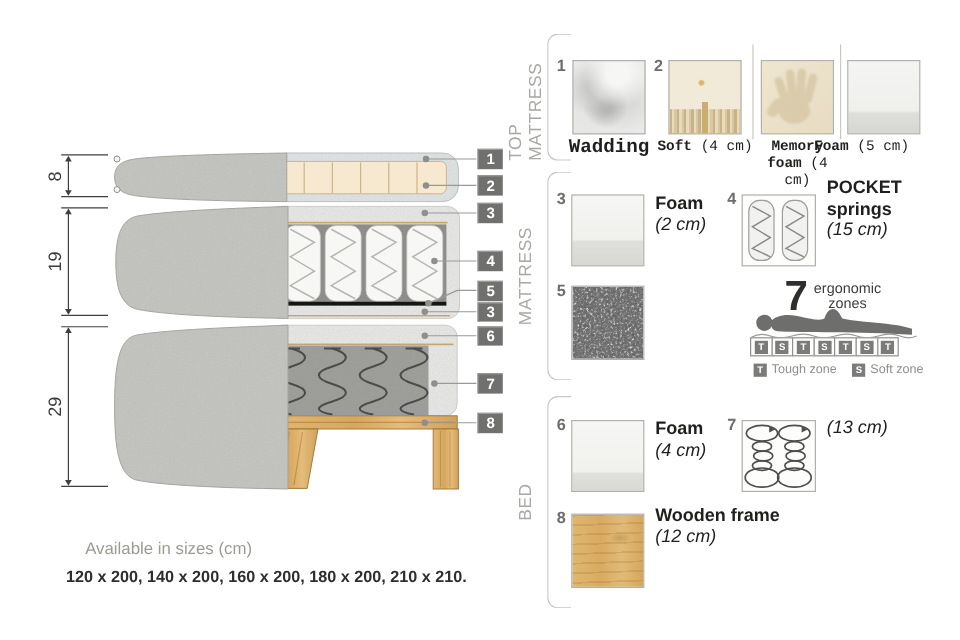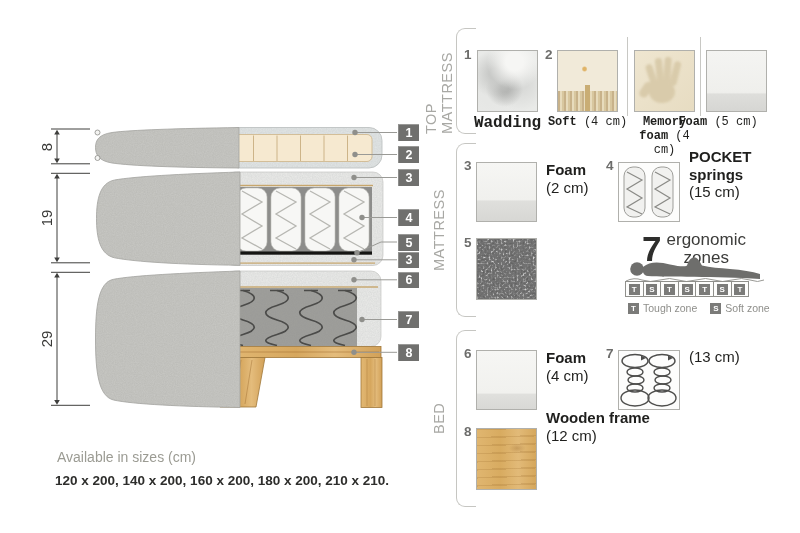--- a/index.html
+++ b/index.html
@@ -21,21 +21,21 @@
   .bracket{position:absolute;width:20px;border:1.6px solid #c6c6c2;border-right:none;
            border-radius:9px 0 0 9px;box-sizing:border-box;}
   .vdiv{position:absolute;width:1px;background:#c8c8c4;}
   .lnum{position:absolute;font-weight:bold;color:#6d6d6b;font-size:13.5px;}
   .thumb{position:absolute;width:61px;height:62px;border:1px solid #b0b0ac;box-sizing:border-box;background:#fdfdfc;overflow:hidden;}
   .capc{position:absolute;text-align:center;font-size:12px;line-height:1.15;color:#1f1f1d;font-family:Liberation Mono, monospace;}
   .capc b{font-size:12px;}
   .capc.big b{font-size:16px;}
   .caps{position:absolute;font-size:15px;line-height:1.18;color:#1f1f1d;}
   .caps b{display:block;}
-  .caps .sz{display:block;}
+  .caps .sz{display:block;font-style:italic;}
 
   .t-wadding{background:
       radial-gradient(circle at 62% 18%, #f6f6f4 0 14%, rgba(246,246,244,0) 45%),
       radial-gradient(circle at 28% 38%, #c9cac8 0 10%, rgba(201,202,200,0) 42%),
       radial-gradient(circle at 45% 62%, #b2b3b1 0 8%, rgba(178,179,177,0) 38%),
       radial-gradient(circle at 72% 55%, #d9dad8 0 12%, rgba(217,218,216,0) 50%),
       radial-gradient(circle at 20% 75%, #e6e7e5 0 12%, rgba(230,231,229,0) 45%),
       #e9eae8;}
   .t-latex{background:radial-gradient(circle at 45% 30%, #e0b468 0 1.6px, rgba(0,0,0,0) 3px),#f1ead9;}
   .t-latex::after{content:"";position:absolute;left:0;right:0;bottom:0;height:34%;
@@ -45,34 +45,34 @@
   .t-foam2{background:linear-gradient(180deg,#f6f6f4 0%,#f0f0ed 63%,#dfdfdc 66%,#d7d7d4 100%);}
   .t-foam4{background:linear-gradient(180deg,#f6f6f4 0%,#f1f1ee 72%,#e0e0dd 75%,#d8d8d5 100%);}
   .t-foam5{background:linear-gradient(180deg,#f4f4f2 0%,#efefec 69%,#dededb 72%,#d6d6d3 100%);}
   .t-wood{background:
       radial-gradient(ellipse 12px 7px at 68% 32%, rgba(140,90,30,0.30), rgba(140,90,30,0) 70%),
       repeating-linear-gradient(178deg, rgba(146,98,36,0.20) 0 1.5px, rgba(0,0,0,0) 1.5px 8px),
       linear-gradient(90deg,#e0b670,#d8ab60 40%,#e2ba78 70%,#d5a75c);}
 
   .zhead{position:absolute;display:flex;align-items:center;justify-content:center;gap:5px;}
   .big7{font-size:35px;font-weight:bold;color:#2e2e2c;line-height:0.9;}
-  .zlabel{font-size:17px;color:#3c3c3a;text-align:center;line-height:1.05;}
+  .zlabel{font-size:12px;color:#3c3c3a;text-align:center;line-height:1.05;}
   .zlabel span{display:block;}
   .zrow{position:absolute;display:flex;}
   .zbox{width:18.6px;height:16px;border:1px solid #90908c;background:#fdfdfc;box-sizing:border-box;
         display:flex;align-items:center;justify-content:center;margin-left:-1px;}
   .zletter{width:11px;height:11px;background:#7b7b79;color:#fff;font-size:8px;font-weight:bold;
            display:flex;align-items:center;justify-content:center;}
   .zkeys{position:absolute;display:flex;gap:13px;align-items:center;}
   .zkey{display:flex;align-items:center;gap:4px;}
   .zkbox{width:11px;height:11px;background:#7b7b79;color:#fff;font-size:8px;font-weight:bold;
          display:flex;align-items:center;justify-content:center;}
   .zktext{font-size:10.5px;color:#8f8f8b;}
 
-  .foot-h{position:absolute;font-size:14px;color:#9b9b93;}
+  .foot-h{position:absolute;font-size:14px;color:#9b9b93;margin-left:14px;}
   .foot-s{position:absolute;font-size:13.5px;font-weight:bold;color:#2e2e2c;}
 </style>
 </head>
 <body>
 
 <div class="stage">
 
   <svg class="abs" style="left:0;top:0" width="800" height="533" viewBox="0 0 800 533">
     <defs>
       <filter id="grainFab" x="-5%" y="-5%" width="110%" height="110%">
@@ -351,21 +351,21 @@
       <polygon points="22,4.5 27,7 22,9.5" fill="#4e4e4c"></polygon>
       <polygon points="49,4.5 54,7 49,9.5" fill="#4e4e4c"></polygon>
     </svg>
   </div>
   <div class="caps" style="left:689px;top:348px;width:95px">
       <span class="sz">(13 cm)</span>
   </div>
 
   <div class="lnum" style="left:464px;top:424px">8</div>
   <div class="thumb t-wood" style="left:476px;top:428px"></div>
-  <div class="caps" style="left:546px;top:409px;width:170px">
+  <div class="caps" style="left:546px;top:421px;width:170px">
     <b>Wooden frame</b>
       <span class="sz">(12 cm)</span>
   </div>
 
   <div class="foot-h" style="left:57px;top:449px">Available in sizes (cm)</div>
   <div class="foot-s" style="left:55px;top:473px">120 x 200, 140 x 200, 160 x 200, 180 x 200, 210 x 210.</div>
 
 </div>
 
 </body></html>

